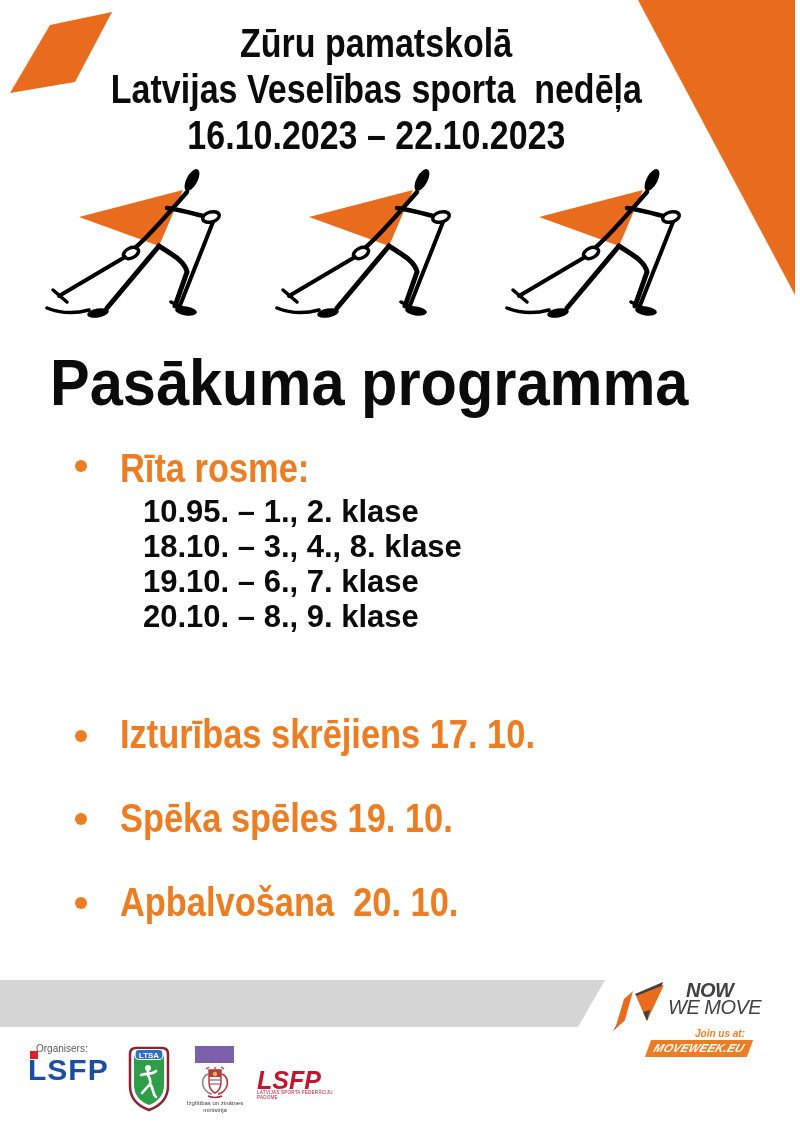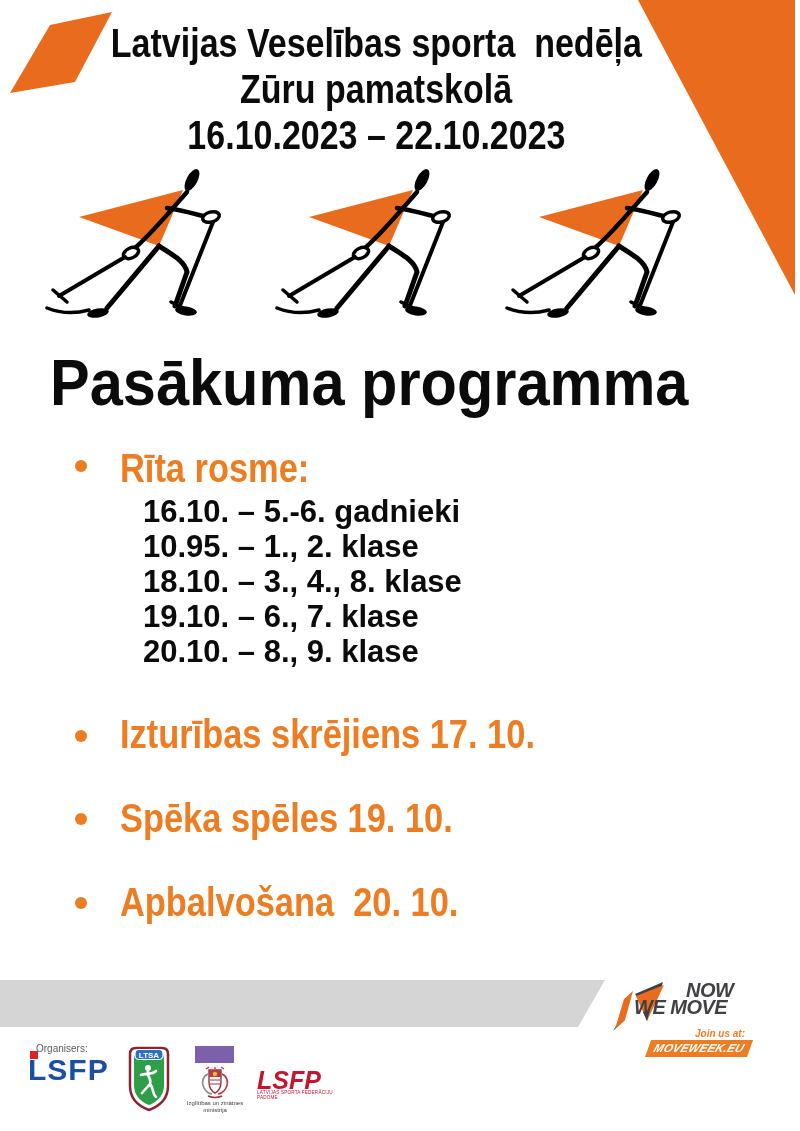--- a/index.html
+++ b/index.html
@@ -29,21 +29,21 @@
   .item-label{left:120px;font-size:40px;line-height:40px;font-weight:bold;color:var(--text-orange);
               white-space:pre;transform:scaleX(.86);transform-origin:0 50%;}
   .sublist{left:143px;top:494px;font-size:31px;line-height:35px;font-weight:bold;color:#0b0b0b;}
   .subline{white-space:pre;}
   
   .gray-bar{left:0;top:980px;width:620px;height:47px;background:var(--gray-bar);
             clip-path:polygon(0 0,605px 0,578px 100%,0 100%);}
   .nwm-mark{left:612px;top:979px;width:56px;height:52px;}
   .nwm-l1{left:686px;top:982px;font-size:20px;line-height:17px;font-weight:bold;font-style:italic;
           color:var(--nwm-dark);letter-spacing:-.5px;white-space:pre;}
-  .nwm-l2{left:634px;top:999px;font-size:20px;line-height:17px;font-weight:bold;font-style:italic;
+  .nwm-l2{left:668px;top:999px;font-size:20px;line-height:17px;font-weight:normal;font-style:italic;
           color:var(--nwm-dark);letter-spacing:-.5px;white-space:pre;}
   .nwm-join{left:655px;top:1028px;width:90px;text-align:right;font-size:10px;font-weight:bold;
             font-style:italic;color:var(--text-orange);}
   .nwm-banner{left:648px;top:1040px;width:102px;height:17px;background:var(--text-orange);
               transform:skewX(-20deg);text-align:center;}
   .nwm-banner span{display:block;font-size:11.5px;line-height:17px;font-weight:bold;font-style:italic;
               color:#fff;letter-spacing:.2px;}
   .organisers{left:30px;top:1043px;font-size:10px;color:#5a5a5a;margin-left:6px;}
   .isca{left:28px;top:1055px;width:90px;height:32px;}
   .isca-text{position:absolute;left:0;top:0;font-size:30px;line-height:30px;font-weight:bold;
@@ -84,22 +84,22 @@
 </svg>
 
 <svg class="abs bolt-svg" viewBox="0 0 120 100">
   <polygon points="50,25 112,12 75,82 10,93" fill="var(--shape-orange)"></polygon>
 </svg>
 <svg class="abs corner-svg" viewBox="0 0 157 295">
   <polygon points="0,0 157,0 157,295" fill="var(--shape-orange)"></polygon>
 </svg>
 
 <div class="abs title">
+  <span class="t-line"><span>Zūru pamatskolā</span></span>
   <span class="t-line"><span>Latvijas Veselības sporta  nedēļa</span></span>
-  <span class="t-line"><span>Zūru pamatskolā</span></span>
   <span class="t-line"><span>16.10.2023 – 22.10.2023</span></span>
 </div>
 
 <div class="abs walkers">
   <svg class="walker">
       <use href="#walker"></use>
     </svg>
   <svg class="walker">
       <use href="#walker"></use>
     </svg>
@@ -107,21 +107,20 @@
       <use href="#walker"></use>
     </svg>
 </div>
 
 <div class="abs heading">Pasākuma programma</div>
 
 <div class="abs bullet" style="top:460px"></div>
 <div class="abs item-label" style="top:448px">Rīta rosme:</div>
 
 <div class="abs sublist">
-  <div class="subline">16.10. – 5.-6. gadnieki</div>
   <div class="subline">10.95. – 1., 2. klase</div>
   <div class="subline">18.10. – 3., 4., 8. klase</div>
   <div class="subline">19.10. – 6., 7. klase</div>
   <div class="subline">20.10. – 8., 9. klase</div>
 </div>
 
 <div class="abs bullet" style="top:730px"></div>
 <div class="abs item-label" style="top:714px">Izturības skrējiens 17. 10.</div>
 
 <div class="abs bullet" style="top:813px"></div>

